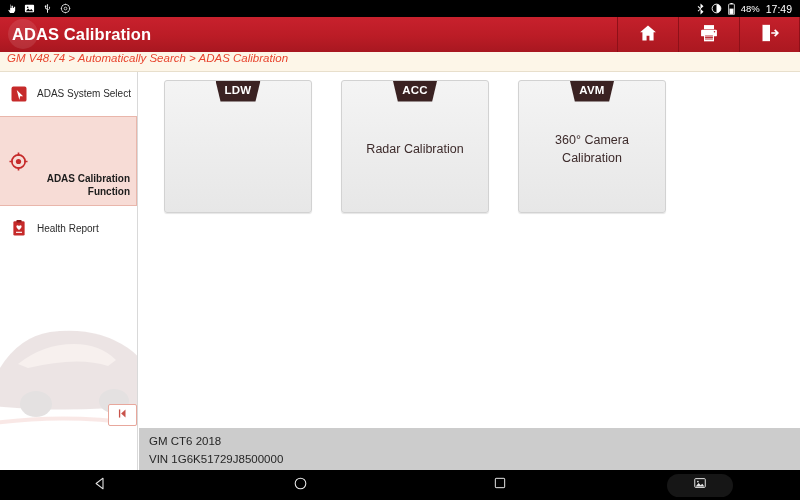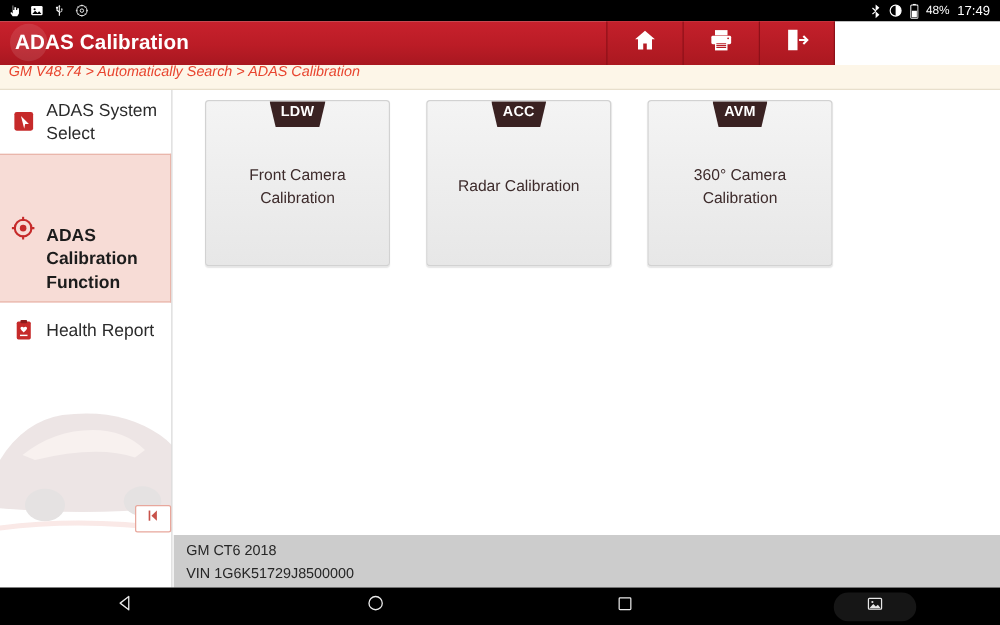--- a/index.html
+++ b/index.html
@@ -48,21 +48,21 @@
     font-size: 10.5px;
     color: #ffffff;
     font-family: "Liberation Sans", sans-serif;
     padding-right: 2px;
   }
 
   
   .header {
     position: absolute;
     top: 17px; left: 0;
-    width: 668px; height: 35px;
+    width: 800px; height: 35px;
     background: linear-gradient(180deg, #c8212d 0%, #bb1c26 55%, #a81720 100%);
     display: flex;
     align-items: center;
     overflow: hidden;
   }
   .header-logo-watermark {
     position: absolute;
     left: 8px;
     top: 2px;
     width: 30px; height: 30px;
@@ -132,23 +132,24 @@
   .side-item {
     position: relative;
     display: flex;
     align-items: center;
     gap: 9px;
     padding: 7px 6px 7px 9px;
     min-height: 44px;
     z-index: 2;
   }
   .side-item-label {
-    font-size: 14px;
+    font-size: 10px;
     color: #2b2b2b;
     line-height: 1.32;
+    text-align: right;
   }
   .side-item.active {
     background: #f7dcd6;
     border-top: 1px solid #e9b6ab;
     border-bottom: 1px solid #e9b6ab;
     border-right: 1px solid #e9b6ab;
   }
   .side-item.active .side-item-label {
     font-weight: bold;
     color: #1c1c1c;
@@ -411,21 +412,20 @@
           <rect x="5.4" y="4.5" width="2.4" height="15" fill="#c8524a"></rect>
         </svg>
     </span>
   </div>
 
   <div class="main">
     <div class="card-grid">
 
       <div class="card">
         <div class="card-badge">LDW</div>
-        <div class="card-label">Front Camera Calibration</div>
       </div>
 
       <div class="card">
         <div class="card-badge">ACC</div>
         <div class="card-label">Radar Calibration</div>
       </div>
 
       <div class="card">
         <div class="card-badge">AVM</div>
         <div class="card-label">360° Camera Calibration</div>

